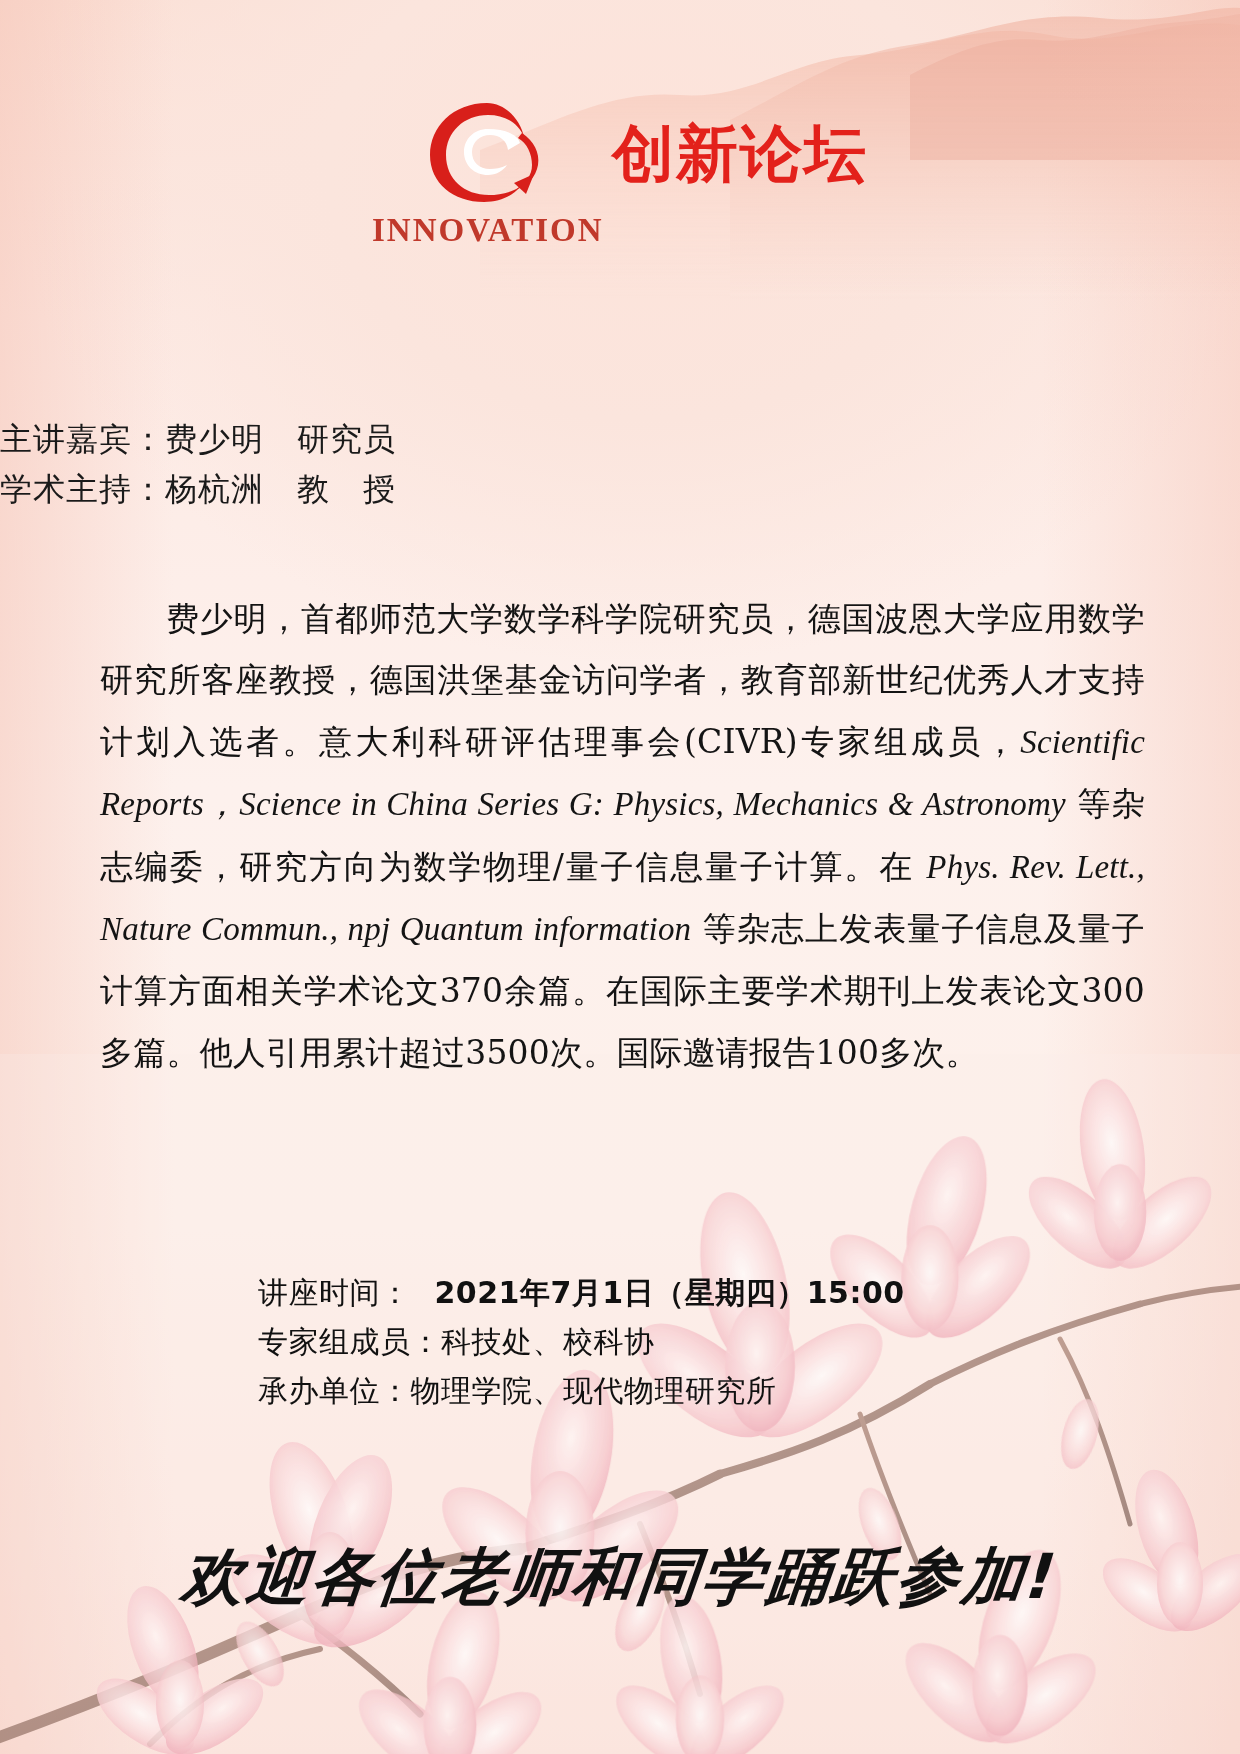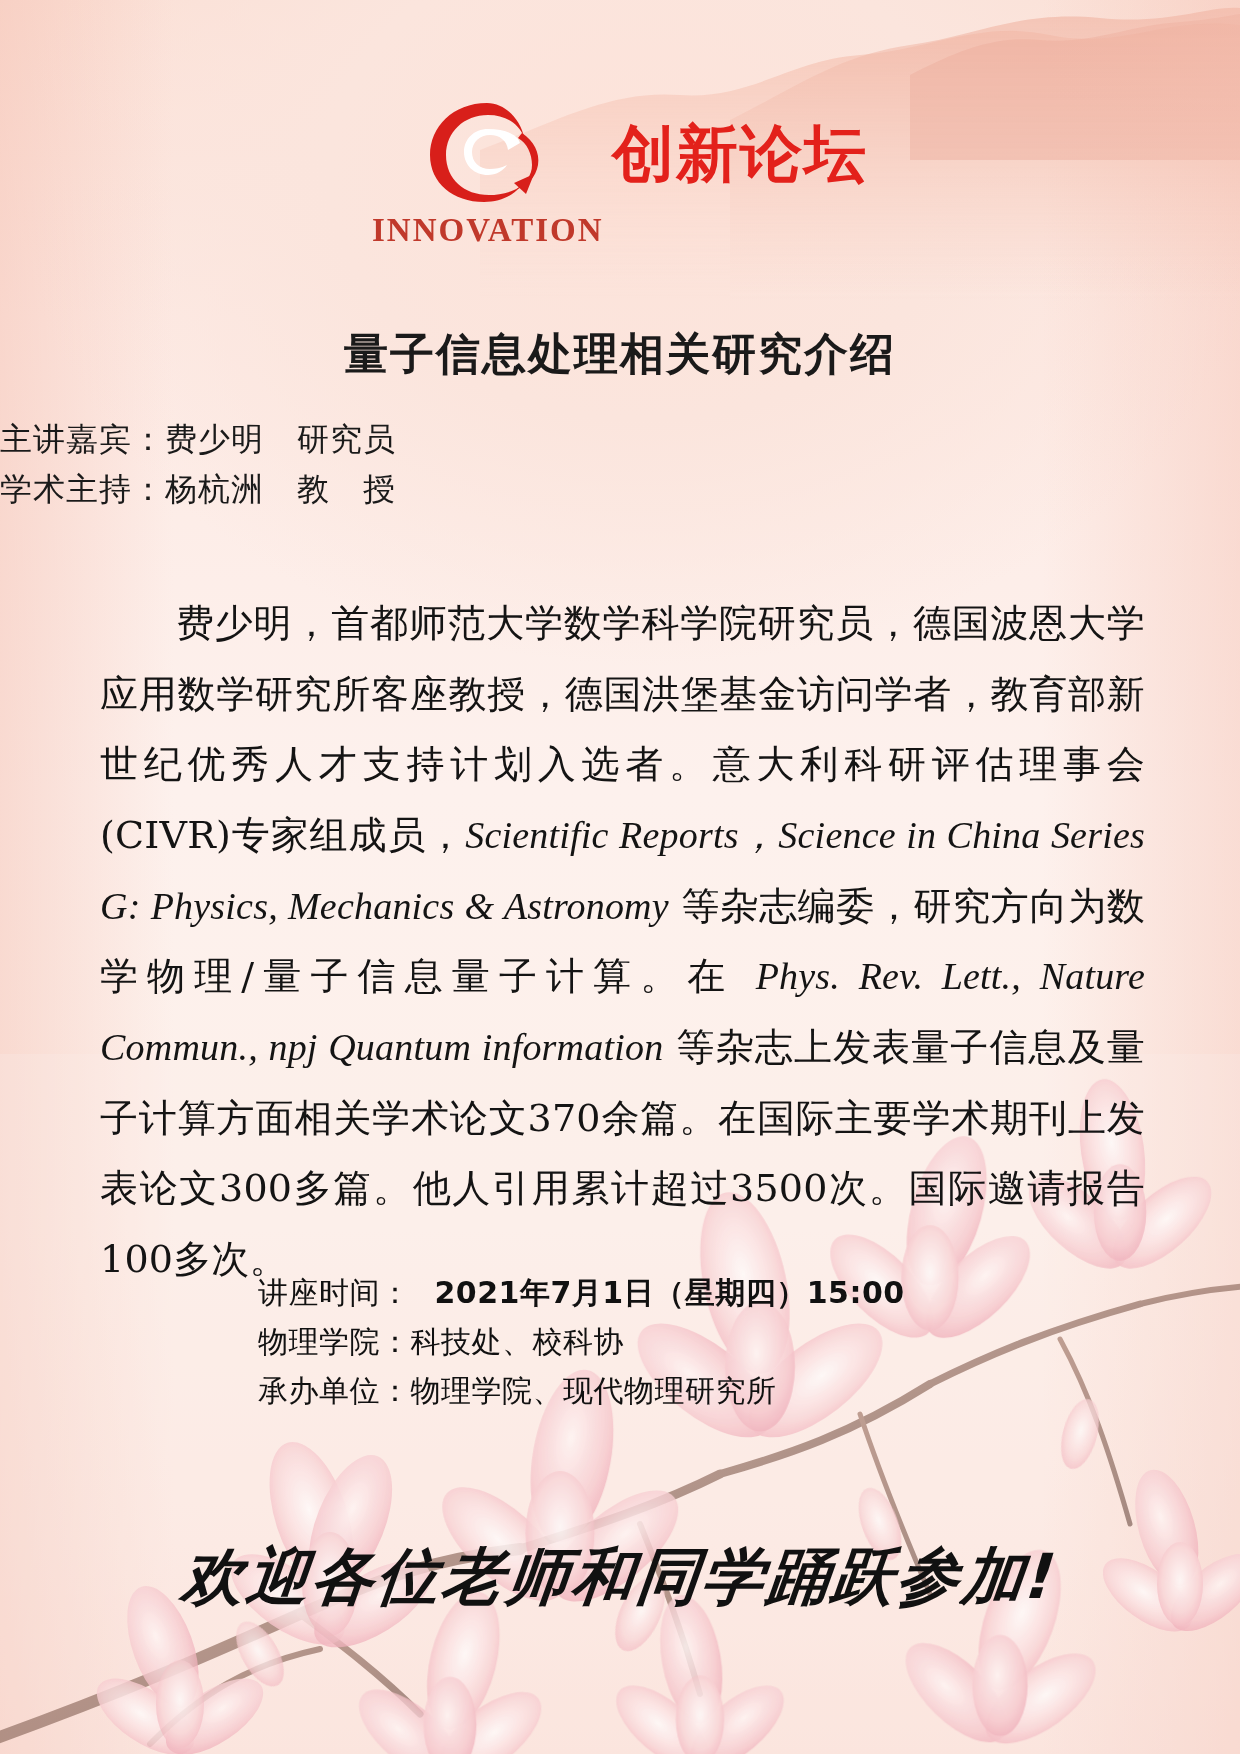--- a/index.html
+++ b/index.html
@@ -133,21 +133,21 @@
     line-height: 1.55;
     letter-spacing: 1px;
   }
 
   .bio {
     position: absolute;
     top: 588px;
     left: 100px;
     width: 1045px;
     font-family: "DejaVu Serif", "Liberation Serif", serif;
-    font-size: 38px;
+    font-size: 33px;
     line-height: 1.86;
     color: #141414;
     text-align: justify;
     text-indent: 2em;
     letter-spacing: .2px;
   }
   .bio i {
     font-style: italic;
     font-family: "Liberation Serif", "DejaVu Serif", serif;
   }
@@ -327,37 +327,36 @@
           <path d="M66 34 C52 34 42 44 42 57 C42 70 52 80 66 80 C74 80 81 76 85 70 C79 73 73 74 68 74 C57 74 50 67 50 57 C50 47 58 40 68 40 C78 40 85 46 86 55 L98 48 C96 40 84 34 66 34 Z" fill="#ffffff"></path>
           <path d="M100 38 C112 46 118 58 116 70 C114 82 105 91 93 95 C104 88 110 80 110 70 C110 59 105 48 96 43 Z" fill="#d81f1a"></path>
           <path d="M92 88 L112 79 L104 99 Z" fill="#d81f1a"></path>
         </svg>
       </div>
       <div class="logo-word">INNOVATION</div>
     </div>
     <div class="forum-title">创新论坛</div>
   </div>
 
-  <div class="lecture-title">量子信息处理相关研究介绍</div>
 
   <div class="speakers">
     <div class="line">主讲嘉宾：费少明　研究员</div>
     <div class="line">学术主持：杨杭洲　教　授</div>
   </div>
 
   <div class="bio">
     <span>费少明，首都师范大学数学科学院研究员，德国波恩大学应用数学研究所客座教授，德国洪堡基金访问学者，教育部新世纪优秀人才支持计划入选者。意大利科研评估理事会(CIVR)专家组成员，</span><i>Scientific Reports，Science in China Series G: Physics, Mechanics &amp; Astronomy</i><span> 等杂志编委，研究方向为数学物理/量子信息量子计算。在 </span><i>Phys. Rev. Lett., Nature Commun., npj Quantum information</i><span> 等杂志上发表量子信息及量子计算方面相关学术论文370余篇。在国际主要学术期刊上发表论文300多篇。他人引用累计超过3500次。国际邀请报告100多次。</span>
   </div>
 
   <div class="details">
     <div class="row">
       <span>讲座时间：</span><b>2021年7月1日（星期四）15:00</b>
     </div>
     <div class="row">
-      <span>物理学院：</span><span>科技处、校科协</span>
+      <span>专家组成员：</span><span>科技处、校科协</span>
     </div>
     <div class="row">
       <span>承办单位：</span><span>物理学院、现代物理研究所</span>
     </div>
   </div>
 
   <div class="welcome">欢迎各位老师和同学踊跃参加!</div>
 
 </div>
 

